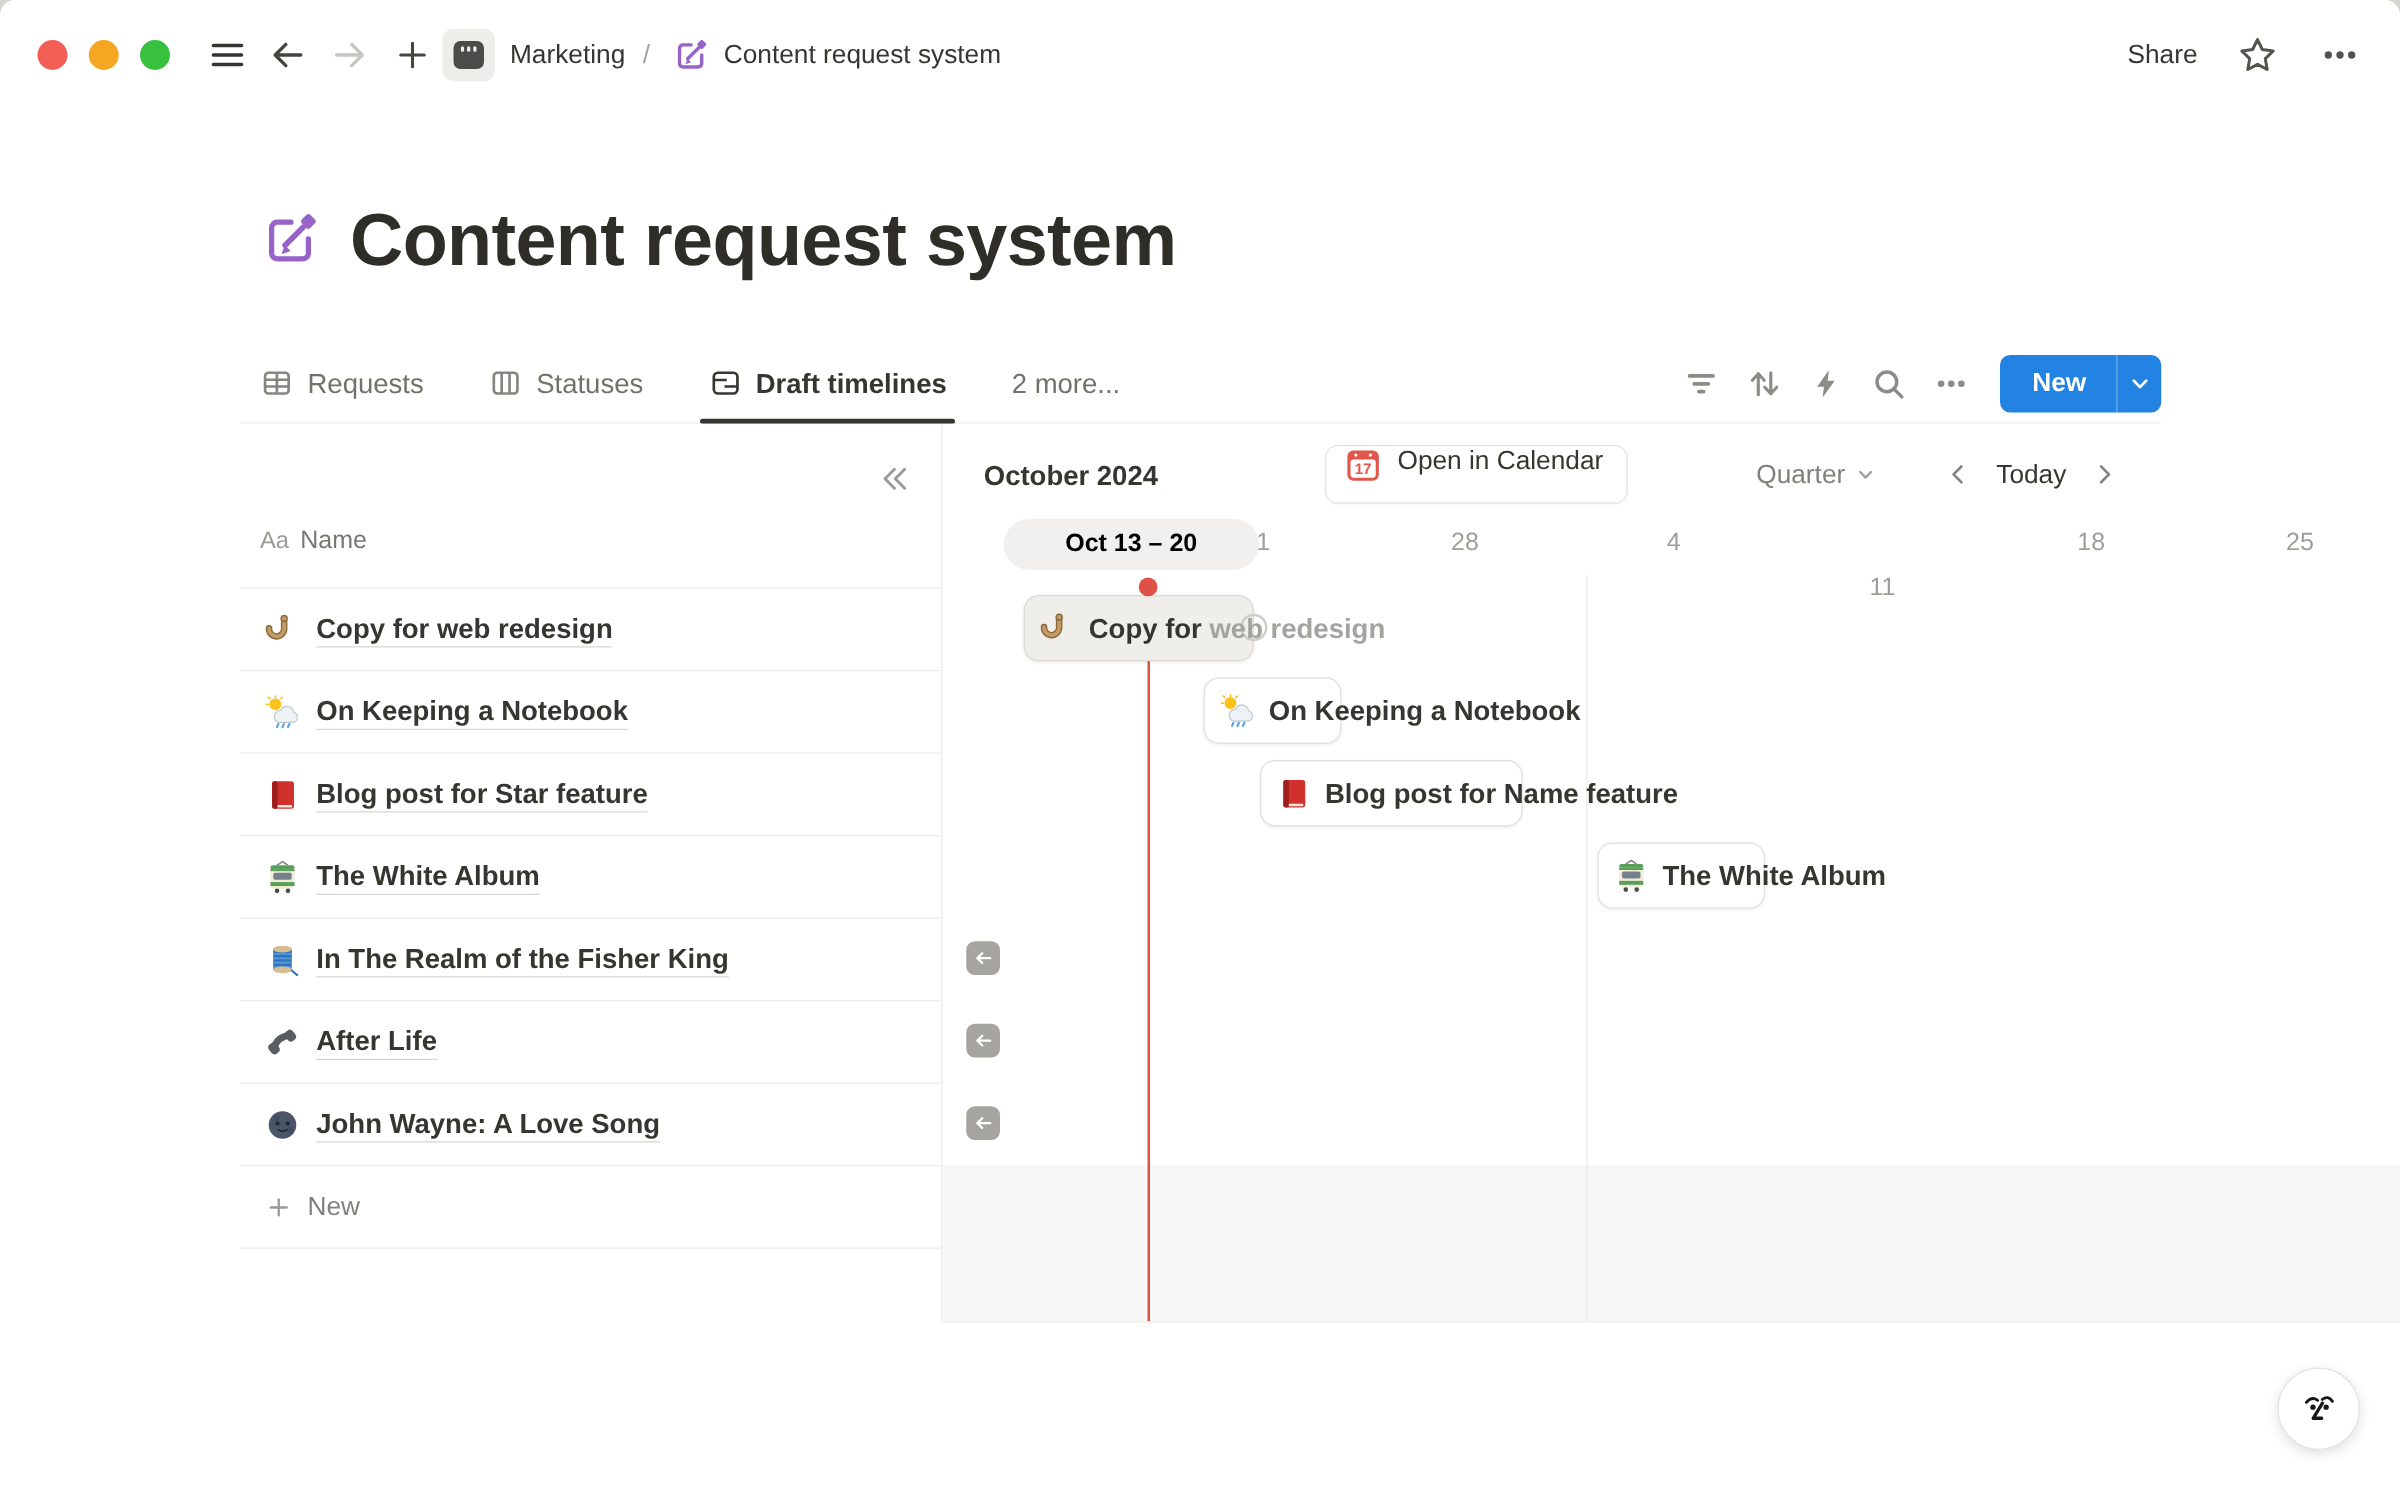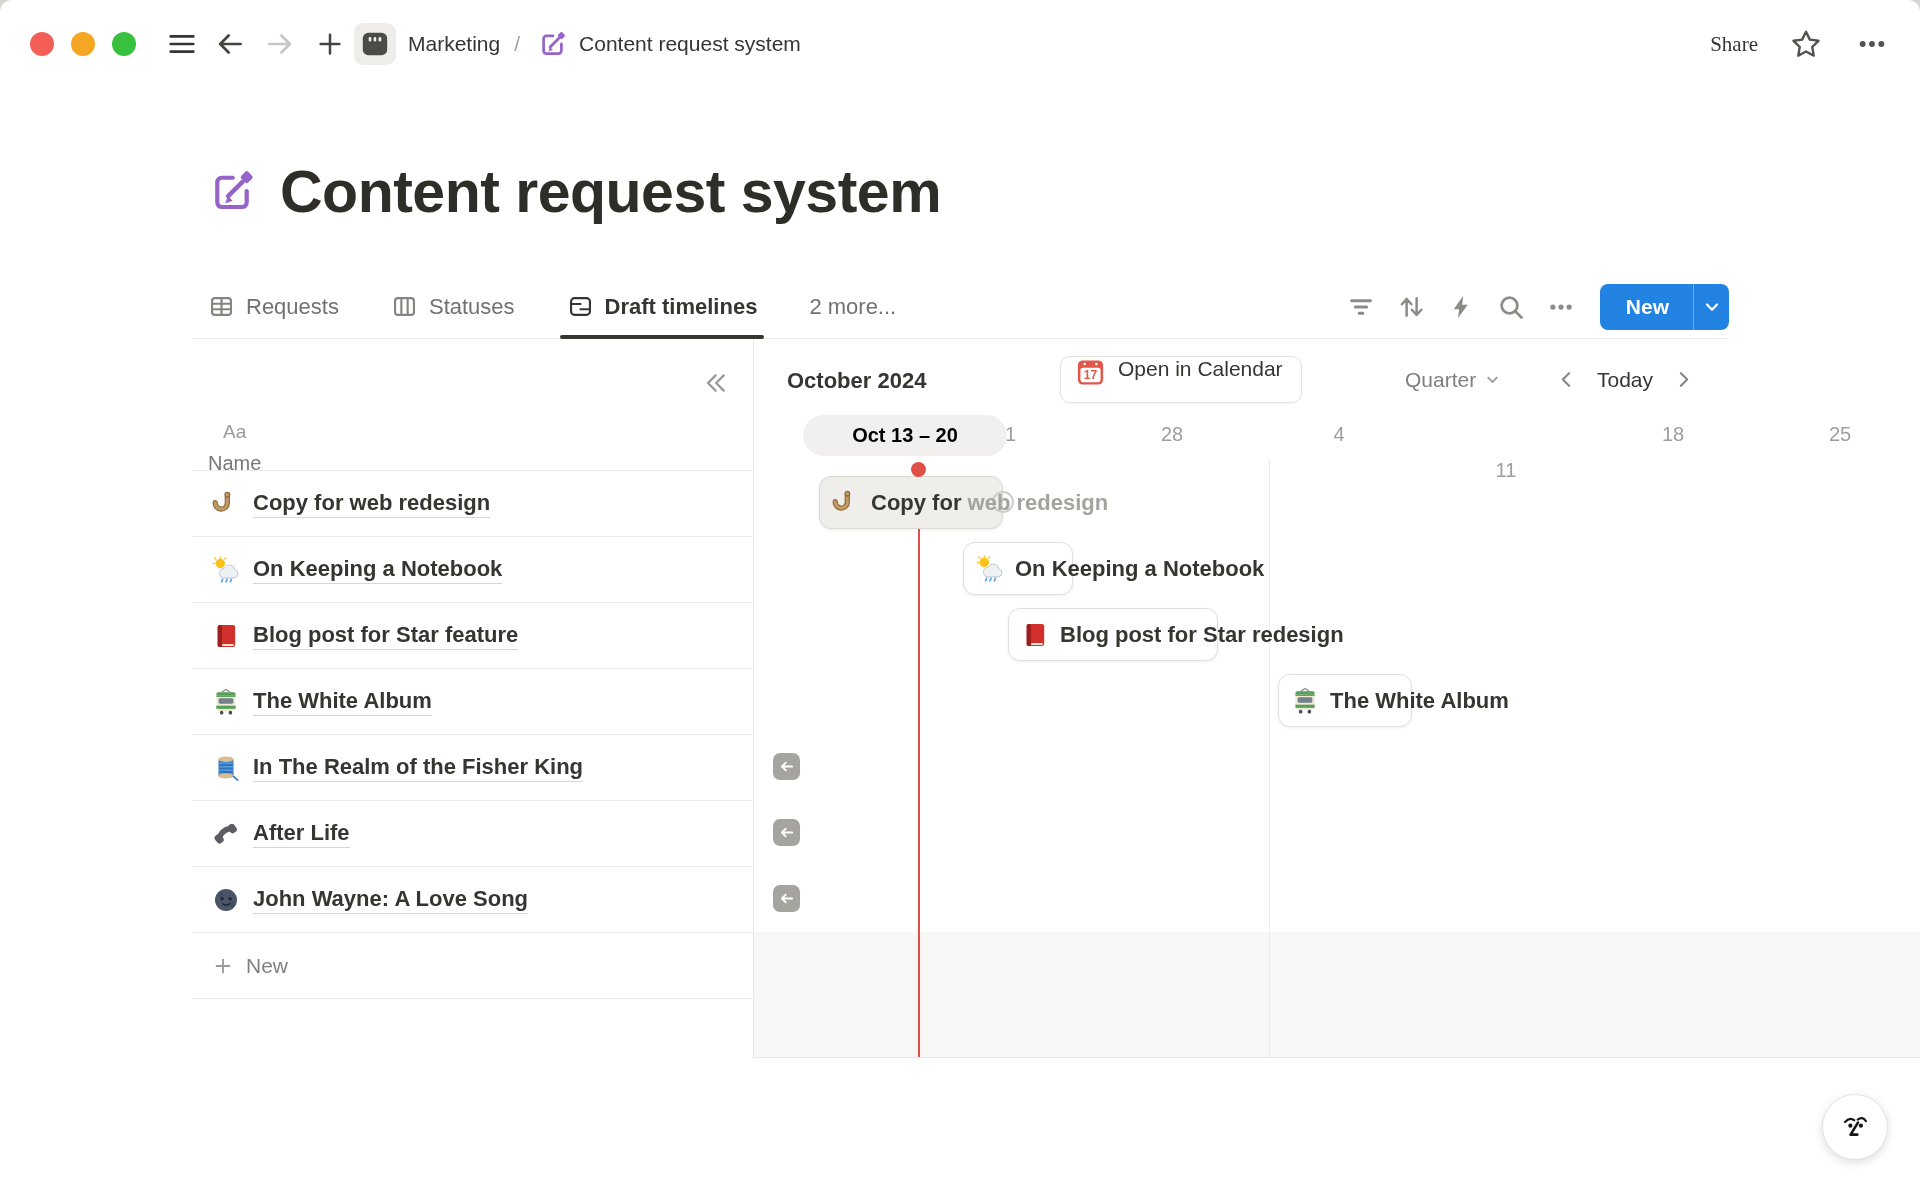--- a/index.html
+++ b/index.html
@@ -13,21 +13,21 @@
   .traffic { display:flex; gap:17px; margin-right:28px; }
   .tl-dot { width:24px; height:24px; border-radius:50%; }
   .tl-red { background:#f35e56; } .tl-yellow { background:#f5a623; } .tl-green { background:#37c13e; }
   .tb-btn { display:flex; align-items:center; justify-content:center; width:36px; height:36px;
             border-radius:6px; cursor:pointer; flex:none; }
   .crumbs { display:flex; align-items:center; gap:12px; margin-left:6px; font-size:21px; }
   .ws-badge { width:42px; height:42px; border-radius:9px; background:#eeedea;
               display:flex; align-items:center; justify-content:center; }
   .crumb-sep { color:#a5a39d; margin:0 2px; }
   .topbar-right { margin-left:auto; display:flex; align-items:center; gap:30px; }
-  .share { font-size:21px; color:#37352f; cursor:pointer;font-family:Liberation Serif, serif; }
+  .share { font-size:21px; color:#37352f; cursor:pointer; }
 
   
   .title-row { position:absolute; left:208px; top:158px; display:flex; align-items:center; gap:24px; }
   .title-row h1 { font-size:59px; font-weight:700; letter-spacing:-.5px; color:#2f2d28; }
 
   
   .tabs-row { position:absolute; left:192px; top:275px; width:1537px; height:64px;
               border-bottom:1px solid #e9e9e7; display:flex; align-items:center; }
   .tabs { display:flex; align-items:center; gap:52px; padding-left:16px; height:100%; }
   .tab { position:relative; height:100%; display:flex; align-items:center; gap:11px;
@@ -43,21 +43,21 @@
   .new-btn-main { display:flex; align-items:center; padding:0 24px 0 26px;
                   font-size:21px; font-weight:700; }
   .new-btn-split { width:36px; display:flex; align-items:center; justify-content:center;
                    border-left:1px solid rgba(255,255,255,.35); }
 
   
   .table-panel { position:absolute; left:192px; top:339px; width:561px; height:719px;
                  background:#fff; }
   .collapse-btn { position:absolute; left:506px; top:28px; width:34px; height:32px;
                   display:flex; align-items:center; justify-content:center; cursor:pointer; }
-  .col-header { position:absolute; left:16px; top:82px; display:flex; align-items:center; gap:9px;flex-direction:column; }
+  .col-header { position:absolute; left:16px; top:82px; display:flex; align-items:center; gap:9px; }
   .col-type { font-size:19px; color:#9b9a97; }
   .col-label { font-size:20px; color:#787774; }
   .rows { position:absolute; left:0; top:131px; width:100%; border-top:1px solid #ececea; }
   .trow { height:66px; display:flex; align-items:center; gap:13px; padding-left:20px;
           border-bottom:1px solid #ececea; cursor:pointer; }
   .trow .ttl { font-size:22px; font-weight:600; color:#37352f; white-space:nowrap;
                border-bottom:1.5px solid #d8d5d0; padding-bottom:1px; line-height:1.25; }
   .new-row { height:66px; display:flex; align-items:center; gap:12px; padding-left:20px;
              border-bottom:1px solid #ececea; color:#82807b; font-size:21px; cursor:pointer; }
 
@@ -488,21 +488,21 @@
         </div>
         <div class="bar" style="left: 254px; top: 148px; width: 210px;"></div>
         <div class="bar-label" style="left: 267px; top: 148px;">
           <span>
             <svg width="28" height="28" viewBox="0 0 32 32">
               <rect x="6.5" y="3.5" width="20" height="25" rx="2.6" fill="#d0312c"></rect>
               <rect x="6.5" y="3.5" width="5" height="25" rx="2" fill="#9c1f1d"></rect>
               <path d="M11.5 26.3h13.2" stroke="#f3e6da" stroke-width="2.2"></path>
             </svg>
           </span>
-          <span>Blog post <span class="">for Star redesign</span></span>
+          <span>Blog post <span class="">for Name feature</span></span>
         </div>
         <div class="bar" style="left: 524px; top: 214px; width: 134px;"></div>
         <div class="bar-label" style="left: 537px; top: 214px;">
           <span>
             <svg width="28" height="28" viewBox="0 0 32 32">
               <path d="M11 4.8 16 1.6l5 3.2" fill="none" stroke="#8a8a8a" stroke-width="1.4"></path>
               <rect x="5" y="4.8" width="22" height="21.4" rx="3.5" fill="#f1ebd6"></rect>
               <path d="M5 8.3h22v1.9H5z" fill="#56a05a"></path>
               <rect x="5" y="4.8" width="22" height="3.5" rx="2" fill="#56a05a"></rect>
               <rect x="7.6" y="11.6" width="16.8" height="6.4" rx="1.6" fill="#74808c"></rect>

